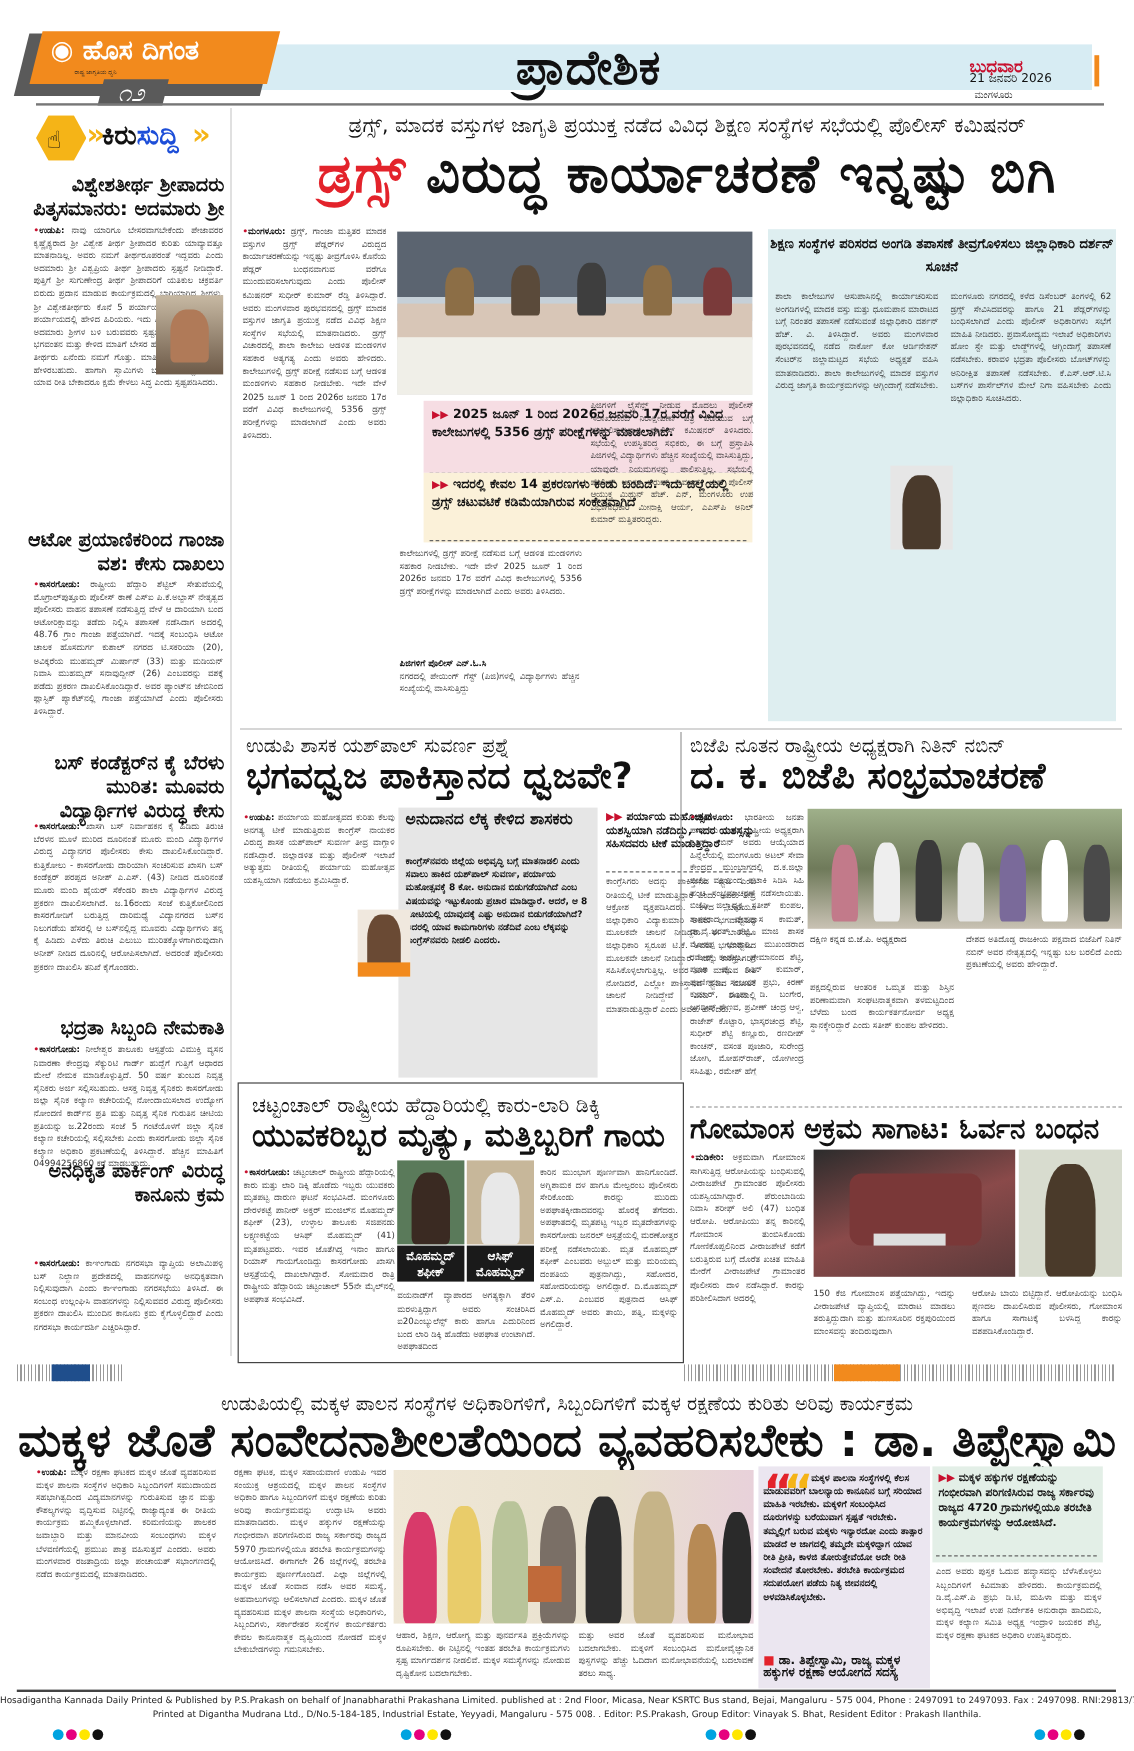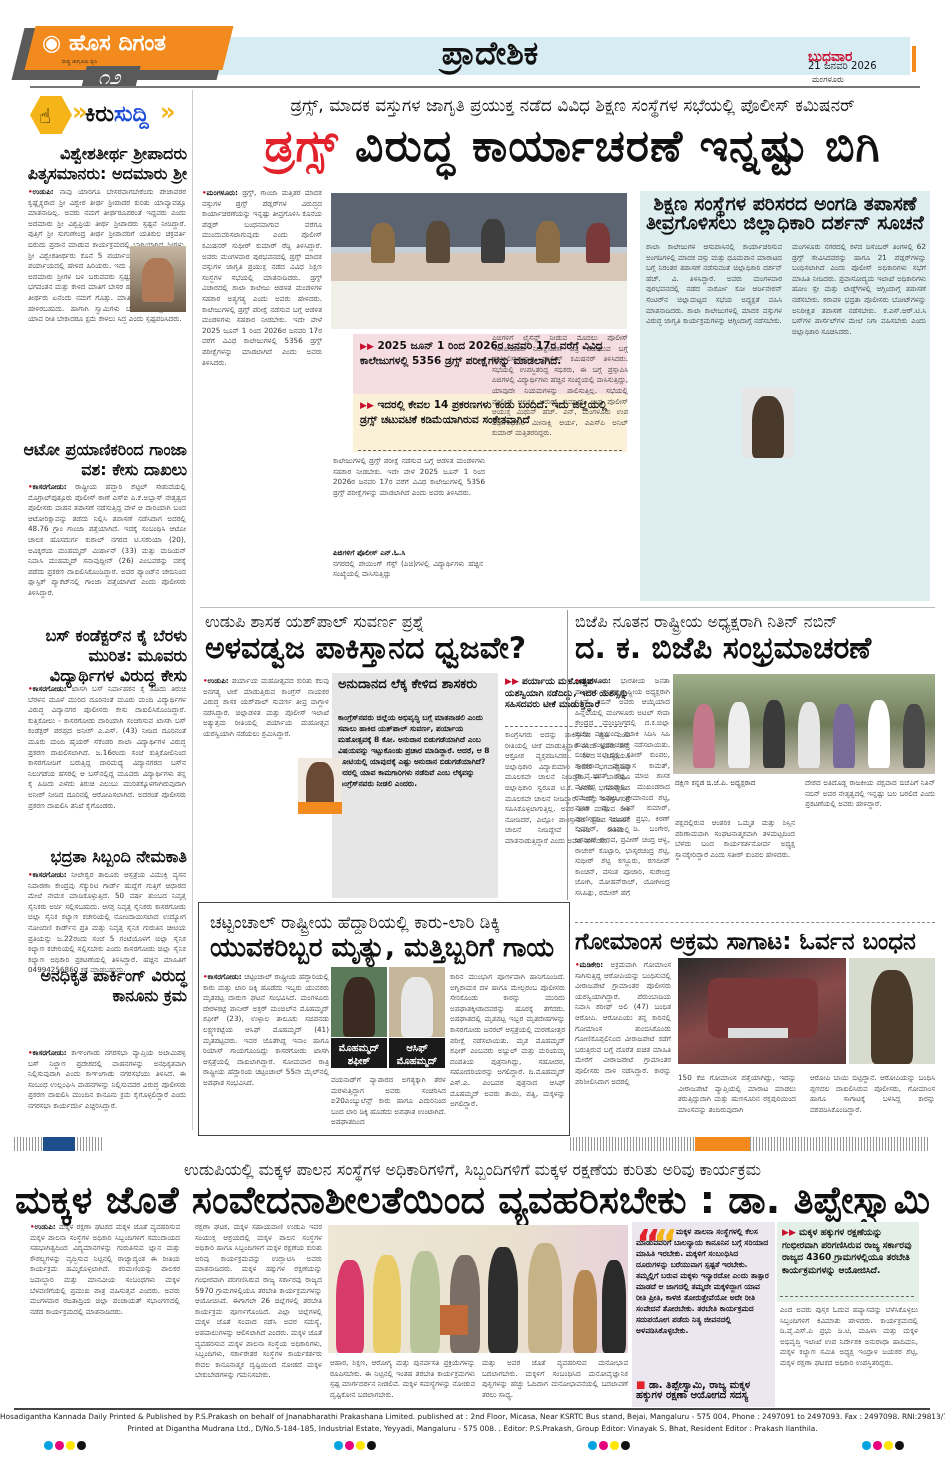--- a/index.html
+++ b/index.html
@@ -5,21 +5,21 @@
 *{box-sizing:border-box;margin:0;padding:0}
 body{width:945px;height:1459px;background:#fff;font-family:"DejaVu Sans",sans-serif;color:#111;position:relative;overflow:hidden}
 .abs{position:absolute}
 
 .mast-band{position:absolute;left:30px;top:37px;width:880px;height:38px;background:#d7ecf3}
 .logo-grey{position:absolute;left:18px;top:28px;width:205px;height:52px;background:#5a5a5a;transform:skewX(-14deg)}
 .logo-orange{position:absolute;left:30px;top:26px;width:198px;height:44px;background:#f28a1d;transform:skewX(-14deg)}
 .logo-text{position:absolute;left:42px;top:30px;font-size:22px;font-weight:bold;color:#fff;white-space:nowrap}
 .logo-tag{position:absolute;left:62px;top:58px;font-size:5px;color:#222}
 .page-num{position:absolute;left:84px;top:66px;width:54px;height:22px;background:#5a5a5a;transform:skewX(-14deg);color:#fff;font-size:20px;text-align:center;line-height:22px}
-.section-title{position:absolute;left:360px;top:34px;width:260px;text-align:center;font-size:32px;font-weight:bold;color:#111}
+.section-title{position:absolute;left:360px;top:34px;width:260px;text-align:center;font-size:40px;font-weight:bold;color:#111}
 .day{position:absolute;left:808px;top:48px;font-size:14px;color:#c8102e;font-weight:bold}
 .date{position:absolute;left:808px;top:60px;font-size:10px;color:#111}
 .city{position:absolute;left:812px;top:75px;font-size:8px;color:#111}
 .mast-bar{position:absolute;left:912px;top:46px;width:4px;height:26px;background:#f28a1d}
 .mast-line{position:absolute;left:30px;top:86px;width:890px;height:2px;background:#777}
 
 .kiru-hex{position:absolute;left:30px;top:96px;width:42px;height:38px;background:#f5b417;clip-path:polygon(25% 0,75% 0,100% 50%,75% 100%,25% 100%,0 50%)}
 .kiru-hand{position:absolute;left:39px;top:104px;font-size:20px}
 .kiru-chev{position:absolute;font-size:24px;color:#f5b417;font-weight:bold}
 .kiru-t{position:absolute;left:85px;top:101px;font-size:22px;font-weight:bold}
@@ -35,21 +35,21 @@
 
 .lead-kicker{position:absolute;left:205px;top:95px;width:735px;text-align:center;font-size:17px;color:#111}
 .lead-head{position:absolute;left:205px;top:120px;width:735px;text-align:center;font-size:44px;font-weight:bold;color:#111;letter-spacing:1px;white-space:nowrap}
 .lead-head .red{color:#e3232b}
 .photo{position:absolute;overflow:hidden}
 .factbox1{position:absolute;left:353px;top:334px;width:274px;height:60px;background:#f6dde3}
 .factbox2{position:absolute;left:353px;top:394px;width:274px;height:58px;background:#fbf1d9}
 .fact-text{position:absolute;font-size:10.5px;font-weight:bold;line-height:14px;color:#111}
 .fact-arrow{color:#c8102e;font-size:9px}
 .blue-box{position:absolute;left:640px;top:191px;width:290px;height:410px;background:#deeef0}
-.blue-head{position:absolute;left:640px;top:194px;width:290px;text-align:center;font-size:19px;font-weight:bold;line-height:19px}
+.blue-head{position:absolute;left:640px;top:194px;width:290px;text-align:center;font-size:11px;font-weight:bold;line-height:19px}
 .subhead{font-weight:bold;color:#111}
 
 .sec-kicker{position:absolute;font-size:16px;color:#111;white-space:nowrap}
 .sec-head{position:absolute;font-size:30px;font-weight:bold;color:#111;white-space:nowrap}
 .grey-box{position:absolute;background:#e6e6e6}
 .caption-blk{position:absolute;background:#1a1a1a;color:#fff;font-size:10px;font-weight:bold;text-align:center;line-height:13px;padding-top:3px}
 .stripes{position:absolute;height:14px;background:repeating-linear-gradient(90deg,#999 0 1px,#fff 1px 3px)}
 .deco-blue{position:absolute;height:14px;background:#1f4e8c}
 .deco-orange{position:absolute;height:14px;background:#f28a1d}
 .bottom-kicker{position:absolute;left:0;top:1160px;width:945px;text-align:center;font-size:16px;color:#111}
@@ -145,21 +145,21 @@
 <div class="blue-head">ಶಿಕ್ಷಣ ಸಂಸ್ಥೆಗಳ ಪರಿಸರದ ಅಂಗಡಿ ತಪಾಸಣೆ ತೀವ್ರಗೊಳಿಸಲು ಜಿಲ್ಲಾಧಿಕಾರಿ ದರ್ಶನ್ ಸೂಚನೆ</div>
 <div class="body-txt abs" style="left:646px;top:242px;width:136px;height:355px;overflow:hidden"><span>ಶಾಲಾ ಕಾಲೇಜುಗಳ ಆಸುಪಾಸಿನಲ್ಲಿ ಕಾರ್ಯಾಚರಿಸುವ ಅಂಗಡಿಗಳಲ್ಲಿ ಮಾದಕ ವಸ್ತು ಮತ್ತು ಧೂಮಪಾನ ಮಾರಾಟದ ಬಗ್ಗೆ ನಿರಂತರ ತಪಾಸಣೆ ನಡೆಸುವಂತೆ ಜಿಲ್ಲಾಧಿಕಾರಿ ದರ್ಶನ್ ಹೆಚ್. ವಿ. ತಿಳಿಸಿದ್ದಾರೆ. ಅವರು ಮಂಗಳವಾರ ಪುರಭವನದಲ್ಲಿ ನಡೆದ ನಾರ್ಕೋ ಕೋ ಆರ್ಡಿನೇಶನ್ ಸೆಂಟರ್‌ನ ಜಿಲ್ಲಾಮಟ್ಟದ ಸಭೆಯ ಅಧ್ಯಕ್ಷತೆ ವಹಿಸಿ ಮಾತನಾಡಿದರು. ಶಾಲಾ ಕಾಲೇಜುಗಳಲ್ಲಿ ಮಾದಕ ವಸ್ತುಗಳ ವಿರುದ್ಧ ಜಾಗೃತಿ ಕಾರ್ಯಕ್ರಮಗಳನ್ನು ಆಗ್ಗಿಂದಾಗ್ಗೆ ನಡೆಸಬೇಕು.</span></div>
 <div class="photo" style="left:742px;top:388px;width:52px;height:70px;background:#e6e6e6">
   <div class="person" style="left:10px;top:8px;width:32px;height:62px;background:#4a3a2c"></div>
 </div>
 <div class="body-txt abs" style="left:792px;top:242px;width:134px;height:355px;overflow:hidden"><span>ಮಂಗಳೂರು ನಗರದಲ್ಲಿ ಕಳೆದ ಡಿಸೆಂಬರ್ ತಿಂಗಳಲ್ಲಿ 62 ಡ್ರಗ್ಸ್ ಸೇವಿಸಿದವರನ್ನು ಹಾಗೂ 21 ಪೆಡ್ಲರ್‌ಗಳನ್ನು ಬಂಧಿಸಲಾಗಿದೆ ಎಂದು ಪೊಲೀಸ್ ಅಧಿಕಾರಿಗಳು ಸಭೆಗೆ ಮಾಹಿತಿ ನೀಡಿದರು. ಪ್ರವಾಸೋದ್ಯಮ ಇಲಾಖೆ ಅಧಿಕಾರಿಗಳು ಹೋಂ ಸ್ಟೇ ಮತ್ತು ಲಾಡ್ಜ್‌ಗಳಲ್ಲಿ ಆಗ್ಗಿಂದಾಗ್ಗೆ ತಪಾಸಣೆ ನಡೆಸಬೇಕು. ಕರಾವಳಿ ಭದ್ರತಾ ಪೊಲೀಸರು ಬೋಟ್‌ಗಳನ್ನು ಅನಿರೀಕ್ಷಿತ ತಪಾಸಣೆ ನಡೆಸಬೇಕು. ಕೆ.ಎಸ್.ಆರ್.ಟಿ.ಸಿ ಬಸ್‌ಗಳ ಪಾರ್ಸೆಲ್‌ಗಳ ಮೇಲೆ ನಿಗಾ ವಹಿಸಬೇಕು ಎಂದು ಜಿಲ್ಲಾಧಿಕಾರಿ ಸೂಚಿಸಿದರು.</span></div>
 
 <div class="hline" style="left:200px;top:607px;width:735px"></div>
 
 <div class="sec-kicker" style="left:205px;top:612px">ಉಡುಪಿ ಶಾಸಕ ಯಶ್‌ಪಾಲ್ ಸುವರ್ಣ ಪ್ರಶ್ನೆ</div>
-<div class="sec-head" style="left:205px;top:630px">ಅಳವಡ್ವಜ ಪಾಕಿಸ್ತಾನದ ಧ್ವಜವೇ?</div>
+<div class="sec-head" style="left:205px;top:630px">ಭಗವಧ್ವಜ ಪಾಕಿಸ್ತಾನದ ಧ್ವಜವೇ?</div>
 <div class="body-txt abs" style="left:203px;top:676px;width:126px;height:220px;overflow:hidden">
   <span class="bullet">•</span><span class="dateline">ಉಡುಪಿ:</span> <span>ಪರ್ಯಾಯ ಮಹೋತ್ಸವದ ಕುರಿತು ಕೆಲವು ಅನಗತ್ಯ ಟೀಕೆ ಮಾಡುತ್ತಿರುವ ಕಾಂಗ್ರೆಸ್ ನಾಯಕರ ವಿರುದ್ಧ ಶಾಸಕ ಯಶ್‌ಪಾಲ್ ಸುವರ್ಣ ತೀವ್ರ ವಾಗ್ದಾಳಿ ನಡೆಸಿದ್ದಾರೆ. ಜಿಲ್ಲಾಡಳಿತ ಮತ್ತು ಪೊಲೀಸ್ ಇಲಾಖೆ ಅತ್ಯುತ್ತಮ ರೀತಿಯಲ್ಲಿ ಪರ್ಯಾಯ ಮಹೋತ್ಸವ ಯಶಸ್ವಿಯಾಗಿ ನಡೆಯಲು ಶ್ರಮಿಸಿದ್ದಾರೆ.</span>
 </div>
 <div class="grey-box" style="left:332px;top:673px;width:166px;height:225px"></div>
 <div class="abs" style="left:338px;top:676px;width:155px;font-size:13px;font-weight:bold;line-height:16px">ಅನುದಾನದ ಲೆಕ್ಕ ಕೇಳಿದ ಶಾಸಕರು</div>
 <div class="abs" style="left:338px;top:712px;width:155px;height:182px;font-size:7.5px;font-weight:bold;line-height:11px;overflow:hidden"><span>ಕಾಂಗ್ರೆಸ್‌ನವರು ಜಿಲ್ಲೆಯ ಅಭಿವೃದ್ಧಿ ಬಗ್ಗೆ ಮಾತನಾಡಲಿ ಎಂದು ಸವಾಲು ಹಾಕಿದ ಯಶ್‌ಪಾಲ್ ಸುವರ್ಣ, ಪರ್ಯಾಯ ಮಹೋತ್ಸವಕ್ಕೆ 8 ಕೋ. ಅನುದಾನ ಬಿಡುಗಡೆಯಾಗಿದೆ ಎಂಬ ವಿಷಯವನ್ನು ಇಟ್ಟುಕೊಂಡು ಪ್ರಚಾರ ಮಾಡಿದ್ದಾರೆ. ಆದರೆ, ಆ 8 ಕೋಟಿಯಲ್ಲಿ ಯಾವುದಕ್ಕೆ ಎಷ್ಟು ಅನುದಾನ ಬಿಡುಗಡೆಯಾಗಿದೆ? ಅದರಲ್ಲಿ ಯಾವ ಕಾಮಗಾರಿಗಳು ನಡೆದಿವೆ ಎಂಬ ಲೆಕ್ಕವನ್ನು ಕಾಂಗ್ರೆಸ್‌ನವರು ನೀಡಲಿ ಎಂದರು.</span></div>
 <div class="photo" style="left:298px;top:758px;width:44px;height:56px;background:#f0e8de">
   <div class="person" style="left:8px;top:4px;width:28px;height:50px;background:#6a4a34"></div>
   <div class="abs" style="left:0;top:44px;width:44px;height:12px;background:#f28a1d"></div>
 </div>
@@ -245,21 +245,21 @@
 <div class="body-txt abs" style="left:482px;top:1358px;width:146px;height:48px;overflow:hidden"><span>ಮತ್ತು ಅವರ ಜೊತೆ ವ್ಯವಹರಿಸುವ ಮನೋಭಾವ ಬದಲಾಗಬೇಕು. ಮಕ್ಕಳಿಗೆ ಸಂಬಂಧಿಸಿದ ಮನೋವೈಜ್ಞಾನಿಕ ಪುಸ್ಡಗಳನ್ನು ಹೆಚ್ಚು ಓದಿದಾಗ ಮನೋಭಾವನೆಯಲ್ಲಿ ಬದಲಾವಣೆ ತರಲು ಸಾಧ್ಯ.</span></div>
 
 <div class="quote-box"></div>
 <div class="abs" style="left:636px;top:1226px;font-size:38px;line-height:34px;font-weight:bold"><span style="color:#e3232b">“</span><span style="color:#f5b417;margin-left:-8px">“</span></div>
 <div class="abs" style="left:636px;top:1226px;width:135px;height:150px;font-size:7.6px;font-weight:bold;line-height:11px;overflow:hidden;text-indent:40px">ಮಕ್ಕಳ ಪಾಲನಾ ಸಂಸ್ಥೆಗಳಲ್ಲಿ ಕೆಲಸ ಮಾಡುವವರಿಗೆ ಬಾಲನ್ಯಾಯ ಕಾನೂನಿನ ಬಗ್ಗೆ ಸರಿಯಾದ ಮಾಹಿತಿ ಇರಬೇಕು. ಮಕ್ಕಳಿಗೆ ಸಂಬಂಧಿಸಿದ ದೂರುಗಳನ್ನು ಬರೆಯುವಾಗ ಸ್ಪಷ್ಟತೆ ಇರಬೇಕು. ತಮ್ಮಲ್ಲಿಗೆ ಬರುವ ಮಕ್ಕಳು ಇನ್ಯಾರದೋ ಎಂದು ತಾತ್ಸಾರ ಮಾಡದೆ ಆ ಜಾಗದಲ್ಲಿ ತಮ್ಮದೇ ಮಕ್ಕಳಿದ್ದಾಗ ಯಾವ ರೀತಿ ಪ್ರೀತಿ, ಕಾಳಜಿ ತೋರುತ್ತೇವೆಯೋ ಅದೇ ರೀತಿ ಸಂವೇದನೆ ತೋರಬೇಕು. ತರಬೇತಿ ಕಾರ್ಯಕ್ರಮದ ಸದುಪಯೋಗ ಪಡೆದು ನಿತ್ಯ ಜೀವನದಲ್ಲಿ ಅಳವಡಿಸಿಕೊಳ್ಳಬೇಕು.</div>
 <div class="abs" style="left:636px;top:1380px;width:135px;font-size:10px;font-weight:bold;line-height:10px;color:#111">
   <span style="color:#e3232b">■</span> <span>ಡಾ. ತಿಪ್ಪೇಸ್ವಾಮಿ</span>, <span>ರಾಜ್ಯ ಮಕ್ಕಳ ಹಕ್ಕುಗಳ ರಕ್ಷಣಾ ಆಯೋಗದ ಸದಸ್ಯ</span>
 </div>
 
 <div class="green-box"></div>
-<div class="abs" style="left:782px;top:1226px;width:134px;font-size:9px;font-weight:bold;line-height:12.5px"><span class="fact-arrow">▶▶</span> <span>ಮಕ್ಕಳ ಹಕ್ಕುಗಳ ರಕ್ಷಣೆಯನ್ನು ಗಂಭೀರವಾಗಿ ಪರಿಗಣಿಸಿರುವ ರಾಜ್ಯ ಸರ್ಕಾರವು ರಾಜ್ಯದ 4360 ಗ್ರಾಮಗಳಲ್ಲಿಯೂ ತರಬೇತಿ ಕಾರ್ಯಕ್ರಮಗಳನ್ನು ಆಯೋಜಿಸಿದೆ.</span></div>
+<div class="abs" style="left:782px;top:1226px;width:134px;font-size:9px;font-weight:bold;line-height:12.5px"><span class="fact-arrow">▶▶</span> <span>ಮಕ್ಕಳ ಹಕ್ಕುಗಳ ರಕ್ಷಣೆಯನ್ನು ಗಂಭೀರವಾಗಿ ಪರಿಗಣಿಸಿರುವ ರಾಜ್ಯ ಸರ್ಕಾರವು ರಾಜ್ಯದ 4720 ಗ್ರಾಮಗಳಲ್ಲಿಯೂ ತರಬೇತಿ ಕಾರ್ಯಕ್ರಮಗಳನ್ನು ಆಯೋಜಿಸಿದೆ.</span></div>
 <div class="dash" style="left:780px;top:1296px;width:134px"></div>
 <div class="body-txt abs" style="left:780px;top:1305px;width:138px;height:100px;overflow:hidden"><span>ಎಂದ ಅವರು ಪುಸ್ತಕ ಓದುವ ಹವ್ಯಾಸವನ್ನು ಬೆಳೆಸಿಕೊಳ್ಳಲು ಸಿಬ್ಬಂದಿಗಳಿಗೆ ಕಿವಿಮಾತು ಹೇಳಿದರು. ಕಾರ್ಯಕ್ರಮದಲ್ಲಿ ಡಿ.ವೈ.ಎಸ್.ಪಿ ಪ್ರಭು ಡಿ.ಟಿ, ಮಹಿಳಾ ಮತ್ತು ಮಕ್ಕಳ ಅಭಿವೃದ್ಧಿ ಇಲಾಖೆ ಉಪ ನಿರ್ದೇಶಕಿ ಅನುರಾಧಾ ಹಾದಿಮನಿ, ಮಕ್ಕಳ ಕಲ್ಯಾಣ ಸಮಿತಿ ಅಧ್ಯಕ್ಷ ಇಂದ್ರಾಳಿ ಜಯಕರ ಶೆಟ್ಟಿ, ಮಕ್ಕಳ ರಕ್ಷಣಾ ಘಟಕದ ಅಧಿಕಾರಿ ಉಪಸ್ಥಿತರಿದ್ದರು.</span></div>
 
 <div class="abs" style="left:14px;top:1408px;width:916px;height:2px;background:#444"></div>
 <div class="footer" style="top:1412px;font-size:7.4px">Hosadigantha Kannada Daily Printed &amp; Published by P.S.Prakash on behalf of Jnanabharathi Prakashana Limited. published at : 2nd Floor, Micasa, Near KSRTC Bus stand, Bejai,  Mangaluru - 575 004, Phone : 2497091 to 2497093. Fax : 2497098.  RNI:29813/78,</div>
 <div class="footer" style="top:1424px;font-size:7.4px">Printed at Digantha Mudrana Ltd., D/No.5-184-185, Industrial Estate, Yeyyadi, Mangaluru - 575 008. . Editor: P.S.Prakash, Group Editor: Vinayak S. Bhat, Resident Editor : Prakash Ilanthila.</div>
 <div class="reg-dots" style="left:44px;top:1441px">
     <span style="background:#00a3e0"></span>
     <span style="background:#e6007e"></span>
     <span style="background:#ffe600"></span>

